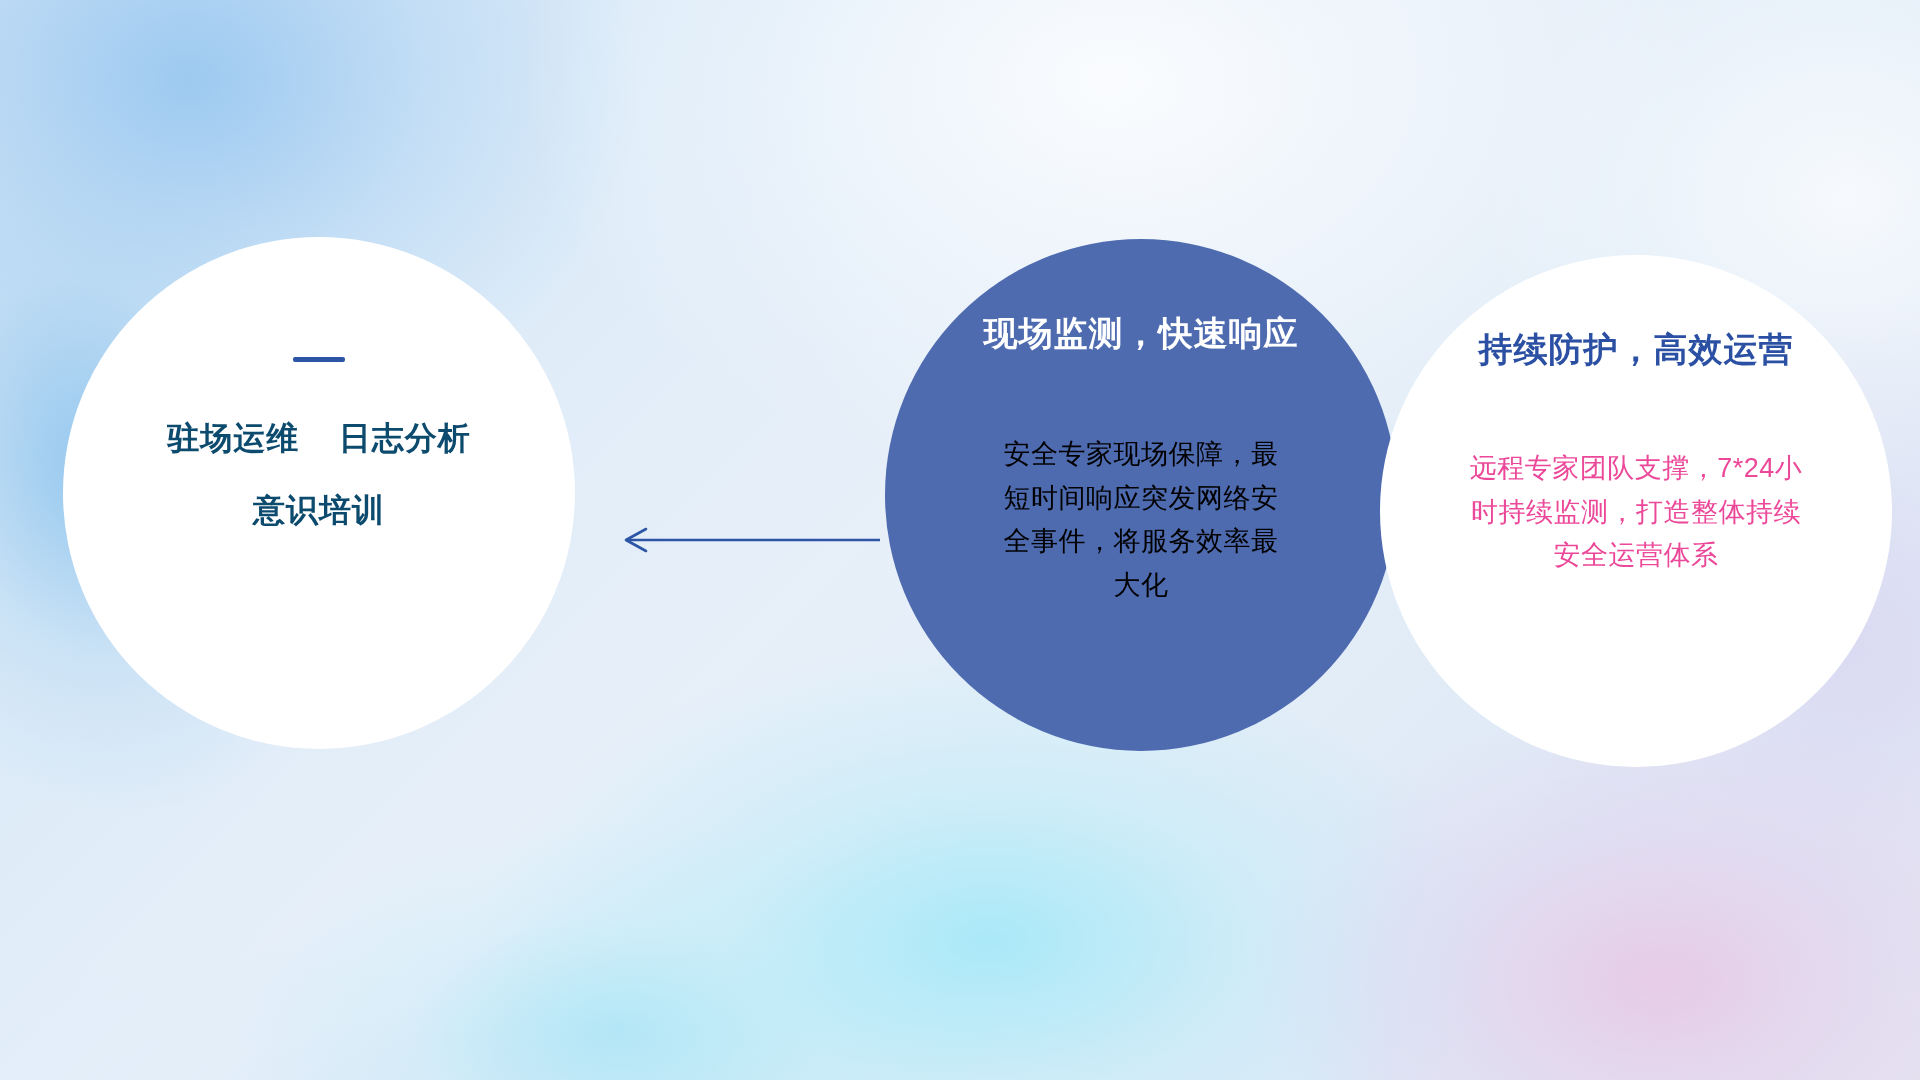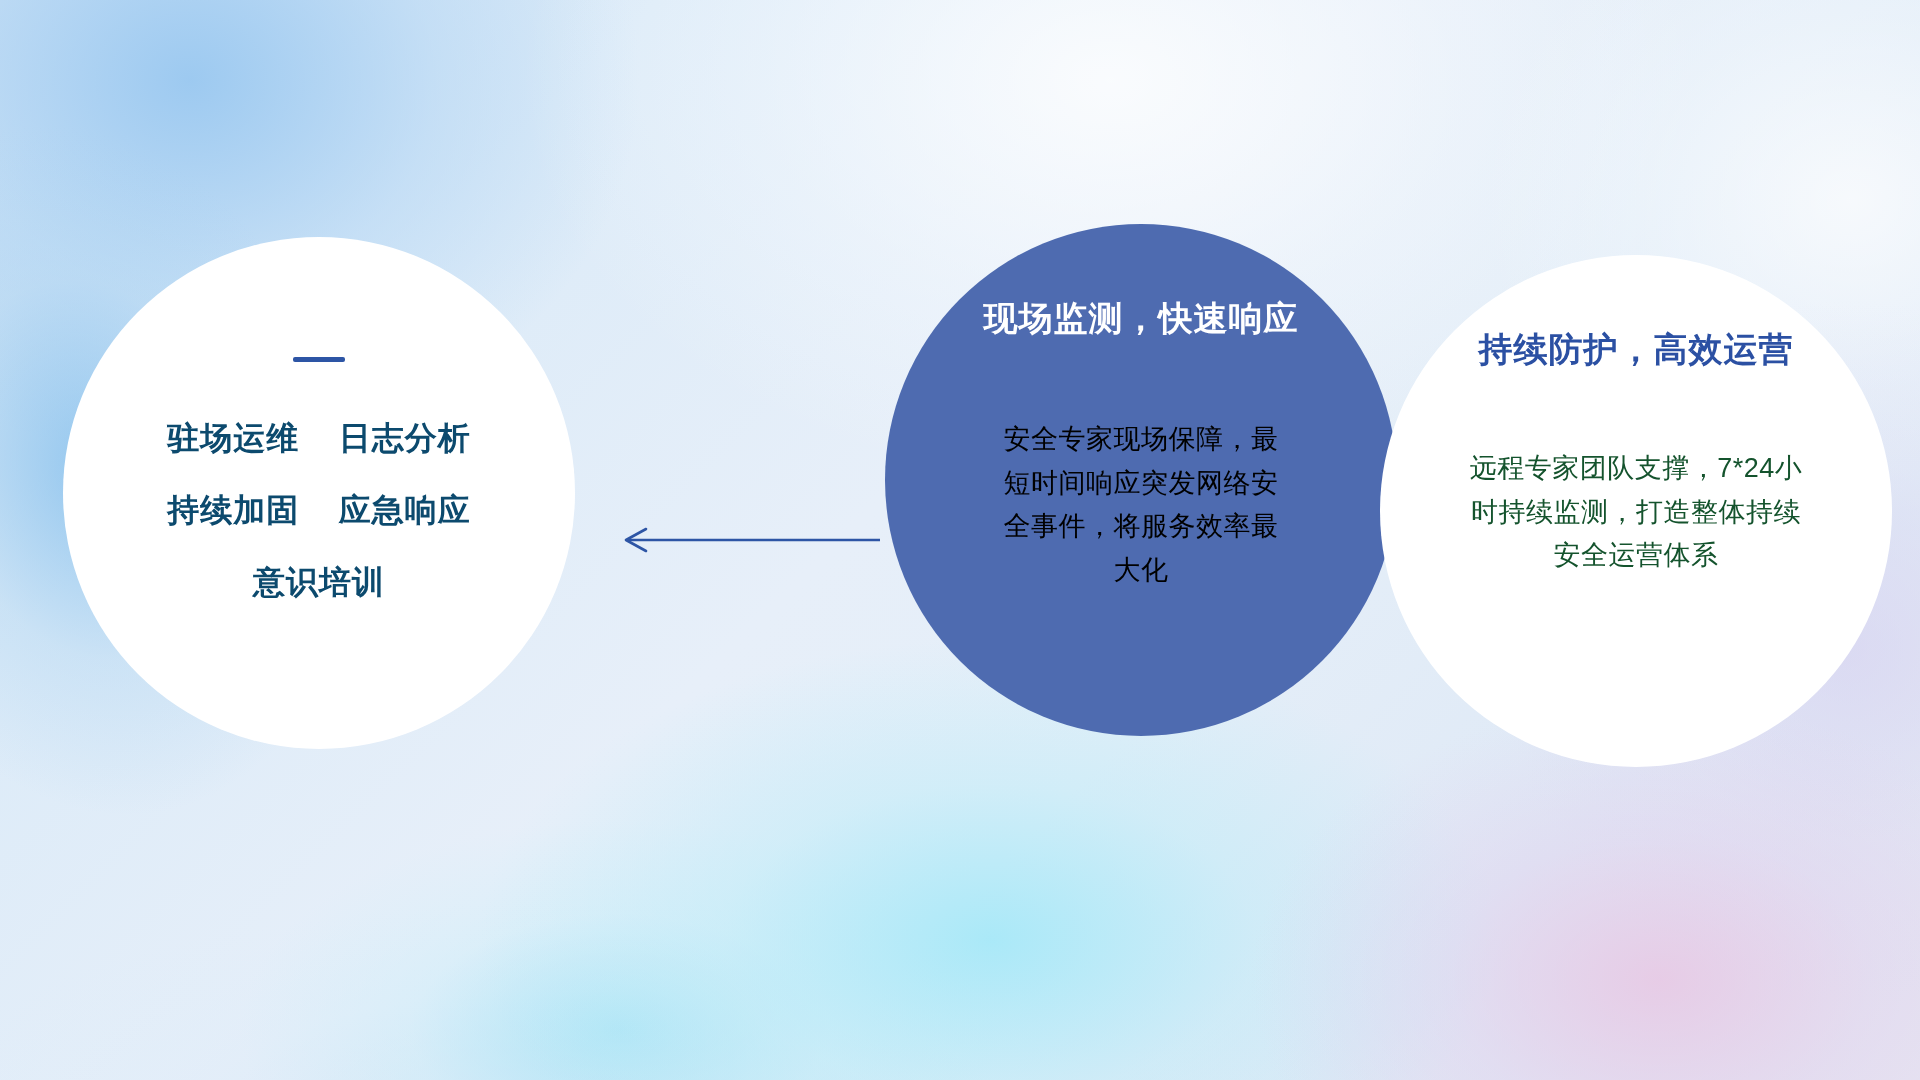--- a/index.html
+++ b/index.html
@@ -84,21 +84,21 @@
   }
 
   #circle-left {
     left: 63px; top: 237px;
     width: 512px; height: 512px;
     background: #ffffff;
     padding-top: 120px;
   }
 
   #circle-center {
-    left: 885px; top: 224px;
+    left: 885px; top: 239px;
     width: 512px; height: 512px;
     background: #4e6bb0;
     padding-top: 72px;
     z-index: 2;
   }
 
   #circle-right {
     left: 1380px; top: 255px;
     width: 512px; height: 512px;
     background: #ffffff;
@@ -152,21 +152,21 @@
     color: #2b50a3;
     letter-spacing: 1px;
     white-space: nowrap;
     margin-bottom: 74px;
     text-align: center;
   }
   #right-body {
     width: 352px;
     font-size: 27px;
     line-height: 1.62;
-    color: #14532d;
+    color: #ec4899;
     text-align: center;
     letter-spacing: 0.5px;
   }
 </style>
 </head>
 <body>
 
 <div id="slide">
 
   <div class="bg-blob" id="bg-top-left"></div>
@@ -180,21 +180,20 @@
   <div class="bg-blob" id="bg-pink"></div>
 
   <svg id="connector" viewBox="0 0 270 40">
     <line x1="268" y1="20" x2="16" y2="20" stroke="#2d55a5" stroke-width="2.6"></line>
     <polyline points="34,9 14,20 34,31" fill="none" stroke="#2d55a5" stroke-width="2.6" stroke-linecap="round" stroke-linejoin="round"></polyline>
   </svg>
 
   <div class="circle" id="circle-left">
     <div id="left-dash"></div>
     <div class="left-line">驻场运维    日志分析</div>
-    <div class="left-line">持续加固    应急响应</div>
     <div class="left-line">意识培训</div>
   </div>
 
   <div class="circle" id="circle-center">
     <div id="center-title">现场监测，快速响应</div>
     <div id="center-body">安全专家现场保障，最短时间响应突发网络安全事件，将服务效率最大化</div>
   </div>
 
   <div class="circle" id="circle-right">
     <div id="right-title">持续防护，高效运营</div>

